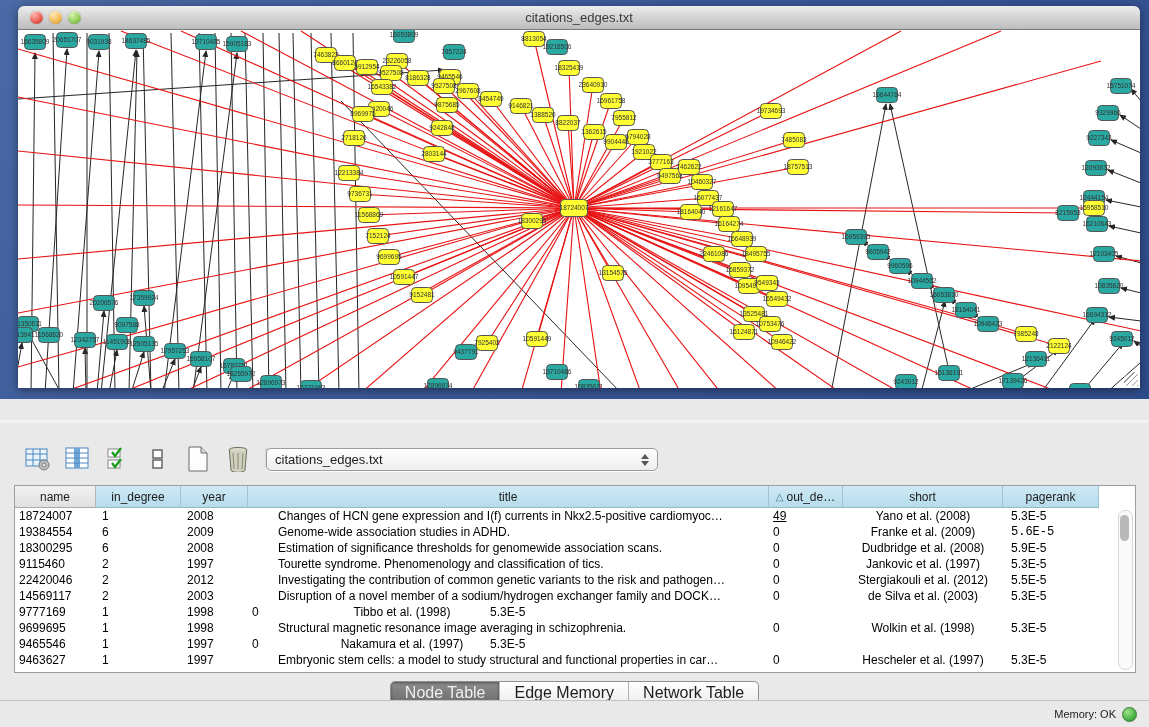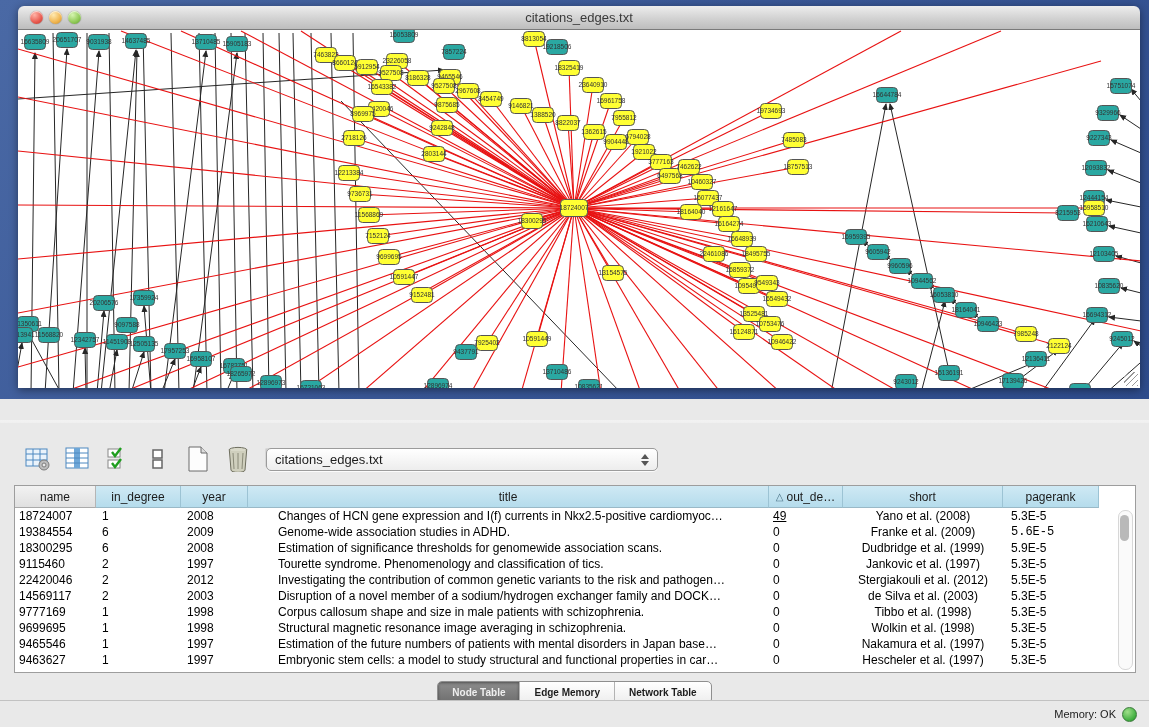--- a/index.html
+++ b/index.html
@@ -54,21 +54,21 @@
   .tbody{position:absolute;left:0;top:22px;right:0;bottom:0;font-size:12px;color:#000;}
   .tr{display:flex;height:16px;line-height:16px;}
   .td{box-sizing:border-box;overflow:hidden;white-space:nowrap;}
   .vscroll{position:absolute;right:2px;top:24px;width:13px;height:158px;background:#fafafa;
            border:1px solid #d7d7d7;border-radius:7px;}
   .vthumb{position:absolute;left:1px;top:4px;width:9px;height:26px;background:#b9b9b9;border-radius:5px;}
 
   .tabs{position:absolute;left:0;right:0;top:258px;display:flex;justify-content:center;}
   .seg{display:flex;border:1px solid #8f8f8f;border-radius:5px;overflow:hidden;height:21px;
        background:linear-gradient(#ffffff,#ededed);box-shadow:0 1px 0 rgba(255,255,255,.6);}
-  .seg .tab{padding:0 14px;font-size:10px;color:#1d1d1d;display:flex;align-items:center;border-right:1px solid #b3b3b3;font-weight:bold;}
+  .seg .tab{padding:0 14px;font-size:16px;color:#1d1d1d;display:flex;align-items:center;border-right:1px solid #b3b3b3;}
   .seg .tab:last-child{border-right:none;}
   .seg .tab.sel{background:linear-gradient(#8d8d8d,#6e6e6e);color:#efefef;box-shadow:inset 0 1px 3px rgba(0,0,0,.45);}
 
   .statusbar{position:absolute;left:0;top:700px;width:1149px;height:27px;background:#e9e9e9;
              border-top:1px solid #c2c2c2;display:flex;align-items:center;justify-content:flex-end;gap:6px;
              padding-right:12px;box-sizing:border-box;font-size:11px;color:#222;}
   .memdot{width:13px;height:13px;border-radius:50%;border:1px solid #3a7a3a;
           background:radial-gradient(circle at 35% 30%,#9fe08a,#3fae3f 70%,#2f8a2f);}
 </style>
 </head>
@@ -628,21 +628,21 @@
           <div class="td" style="width: 74px; display: flex; justify-content: flex-start; padding-left: 4px;">0</div>
           <div class="td" style="width: 160px; display: flex; justify-content: center; padding-left: 0px;">Franke et al. (2009)</div>
           <div class="td" style="width: 96px; display: flex; justify-content: flex-start; padding-left: 8px; font-family: Liberation Mono, monospace;">5.6E-5</div>
         </div>
         <div class="tr">
           <div class="td" style="width: 81px; display: flex; justify-content: flex-start; padding-left: 4px;">18300295</div>
           <div class="td" style="width: 85px; display: flex; justify-content: flex-start; padding-left: 6px;">6</div>
           <div class="td" style="width: 67px; display: flex; justify-content: flex-start; padding-left: 6px;">2008</div>
           <div class="td" style="width: 521px; display: flex; justify-content: flex-start; padding-left: 30px;">Estimation of significance thresholds for genomewide association scans.</div>
           <div class="td" style="width: 74px; display: flex; justify-content: flex-start; padding-left: 4px;">0</div>
-          <div class="td" style="width: 160px; display: flex; justify-content: center; padding-left: 0px;">Dudbridge et al. (1999)</div>
+          <div class="td" style="width: 160px; display: flex; justify-content: center; padding-left: 0px;">Dudbridge et al. (2008)</div>
           <div class="td" style="width: 96px; display: flex; justify-content: flex-start; padding-left: 8px;">5.9E-5</div>
         </div>
         <div class="tr">
           <div class="td" style="width: 81px; display: flex; justify-content: flex-start; padding-left: 4px;">9115460</div>
           <div class="td" style="width: 85px; display: flex; justify-content: flex-start; padding-left: 6px;">2</div>
           <div class="td" style="width: 67px; display: flex; justify-content: flex-start; padding-left: 6px;">1997</div>
           <div class="td" style="width: 521px; display: flex; justify-content: flex-start; padding-left: 30px;">Tourette syndrome. Phenomenology and classification of tics.</div>
           <div class="td" style="width: 74px; display: flex; justify-content: flex-start; padding-left: 4px;">0</div>
           <div class="td" style="width: 160px; display: flex; justify-content: center; padding-left: 0px;">Jankovic et al. (1997)</div>
           <div class="td" style="width: 96px; display: flex; justify-content: flex-start; padding-left: 8px;">5.3E-5</div>
@@ -662,39 +662,37 @@
           <div class="td" style="width: 67px; display: flex; justify-content: flex-start; padding-left: 6px;">2003</div>
           <div class="td" style="width: 521px; display: flex; justify-content: flex-start; padding-left: 30px;">Disruption of a novel member of a sodium/hydrogen exchanger family and DOCK…</div>
           <div class="td" style="width: 74px; display: flex; justify-content: flex-start; padding-left: 4px;">0</div>
           <div class="td" style="width: 160px; display: flex; justify-content: center; padding-left: 0px;">de Silva et al. (2003)</div>
           <div class="td" style="width: 96px; display: flex; justify-content: flex-start; padding-left: 8px;">5.3E-5</div>
         </div>
         <div class="tr">
           <div class="td" style="width: 81px; display: flex; justify-content: flex-start; padding-left: 4px;">9777169</div>
           <div class="td" style="width: 85px; display: flex; justify-content: flex-start; padding-left: 6px;">1</div>
           <div class="td" style="width: 67px; display: flex; justify-content: flex-start; padding-left: 6px;">1998</div>
-          <div class="td" style="width: 521px; display: flex; justify-content: flex-start; padding-left: 30px;">Corpus callosum shape and size in male patients with schizophrenia.</div>
           <div class="td" style="width: 74px; display: flex; justify-content: flex-start; padding-left: 4px;">0</div>
           <div class="td" style="width: 160px; display: flex; justify-content: center; padding-left: 0px;">Tibbo et al. (1998)</div>
           <div class="td" style="width: 96px; display: flex; justify-content: flex-start; padding-left: 8px;">5.3E-5</div>
         </div>
         <div class="tr">
           <div class="td" style="width: 81px; display: flex; justify-content: flex-start; padding-left: 4px;">9699695</div>
           <div class="td" style="width: 85px; display: flex; justify-content: flex-start; padding-left: 6px;">1</div>
           <div class="td" style="width: 67px; display: flex; justify-content: flex-start; padding-left: 6px;">1998</div>
           <div class="td" style="width: 521px; display: flex; justify-content: flex-start; padding-left: 30px;">Structural magnetic resonance image averaging in schizophrenia.</div>
           <div class="td" style="width: 74px; display: flex; justify-content: flex-start; padding-left: 4px;">0</div>
           <div class="td" style="width: 160px; display: flex; justify-content: center; padding-left: 0px;">Wolkin et al. (1998)</div>
           <div class="td" style="width: 96px; display: flex; justify-content: flex-start; padding-left: 8px;">5.3E-5</div>
         </div>
         <div class="tr">
           <div class="td" style="width: 81px; display: flex; justify-content: flex-start; padding-left: 4px;">9465546</div>
           <div class="td" style="width: 85px; display: flex; justify-content: flex-start; padding-left: 6px;">1</div>
           <div class="td" style="width: 67px; display: flex; justify-content: flex-start; padding-left: 6px;">1997</div>
-          <div class="td" style="width: 521px; display: flex; justify-content: flex-start; padding-left: 30px;">Estimation of the future numbers of patients with mental disorders in Japan base…</div>
           <div class="td" style="width: 74px; display: flex; justify-content: flex-start; padding-left: 4px;">0</div>
           <div class="td" style="width: 160px; display: flex; justify-content: center; padding-left: 0px;">Nakamura et al. (1997)</div>
           <div class="td" style="width: 96px; display: flex; justify-content: flex-start; padding-left: 8px;">5.3E-5</div>
         </div>
         <div class="tr">
           <div class="td" style="width: 81px; display: flex; justify-content: flex-start; padding-left: 4px;">9463627</div>
           <div class="td" style="width: 85px; display: flex; justify-content: flex-start; padding-left: 6px;">1</div>
           <div class="td" style="width: 67px; display: flex; justify-content: flex-start; padding-left: 6px;">1997</div>
           <div class="td" style="width: 521px; display: flex; justify-content: flex-start; padding-left: 30px;">Embryonic stem cells: a model to study structural and functional properties in car…</div>
           <div class="td" style="width: 74px; display: flex; justify-content: flex-start; padding-left: 4px;">0</div>

